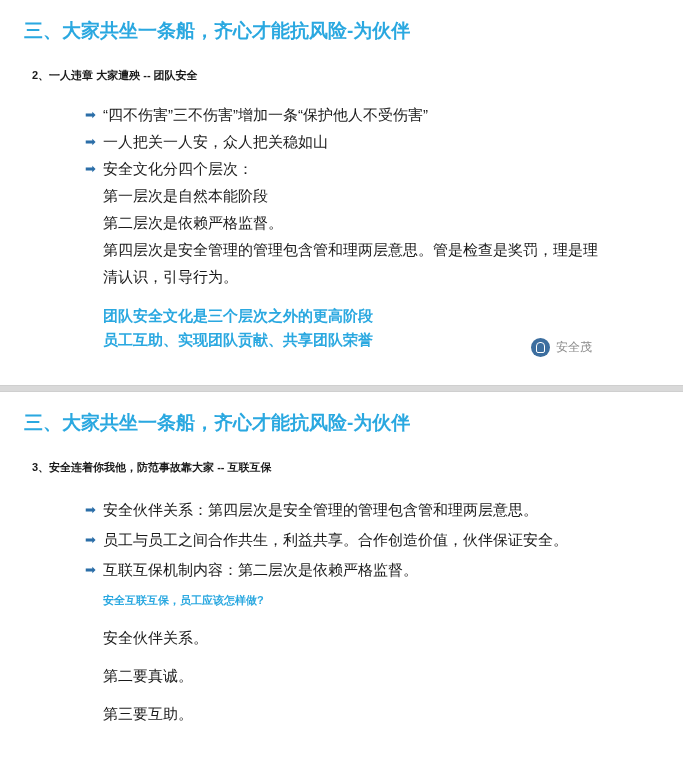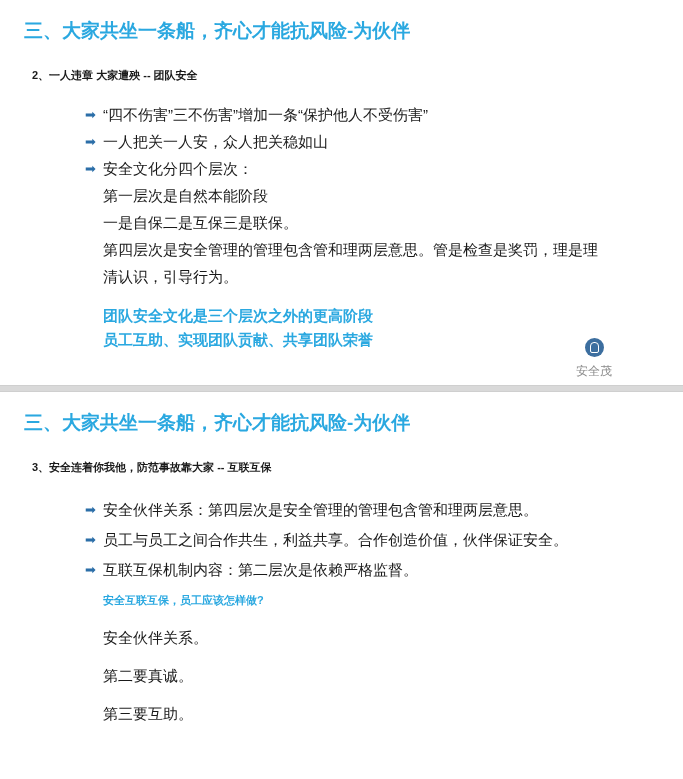--- a/index.html
+++ b/index.html
@@ -132,21 +132,21 @@
   }
   .watermark {
     position: absolute;
     display: flex;
     align-items: center;
     gap: 6px;
     color: #8a8a8a;
     font-size: 12px;
     white-space: nowrap;
   }
-  .wm-1 { right: 12px; top: 338px; flex-direction: column; }
+  .wm-1 { right: 32px; top: 338px; }
   .wm-logo {
     width: 19px;
     height: 19px;
     border-radius: 50%;
     background: #3c6e9f;
     position: relative;
     flex: 0 0 auto;
   }
   .wm-logo::after {
     content: "";
@@ -177,21 +177,21 @@
       </div>
       <div class="bullet-line">
         <span class="bullet">➡</span>
         <span>一人把关一人安，众人把关稳如山</span>
       </div>
       <div class="bullet-line">
         <span class="bullet">➡</span>
         <span>安全文化分四个层次：</span>
       </div>
       <div class="plain-line indent-first">第一层次是自然本能阶段</div>
-      <div class="plain-line indent-first">一是自保二是互保三是联保。</div>
+      <div class="plain-line indent-first">第二层次是依赖严格监督。</div>
       <div class="wrap-line indent-first">第四层次是安全管理的管理包含管和理两层意思。管是检查是奖罚，理是理清认识，引导行为。</div>
 
       <div class="blue-block">
         <div class="blue-line">团队安全文化是三个层次之外的更高阶段</div>
         <div class="blue-line">员工互助、实现团队贡献、共享团队荣誉</div>
 
       </div>
     </div>
 
     <div class="watermark wm-1">

